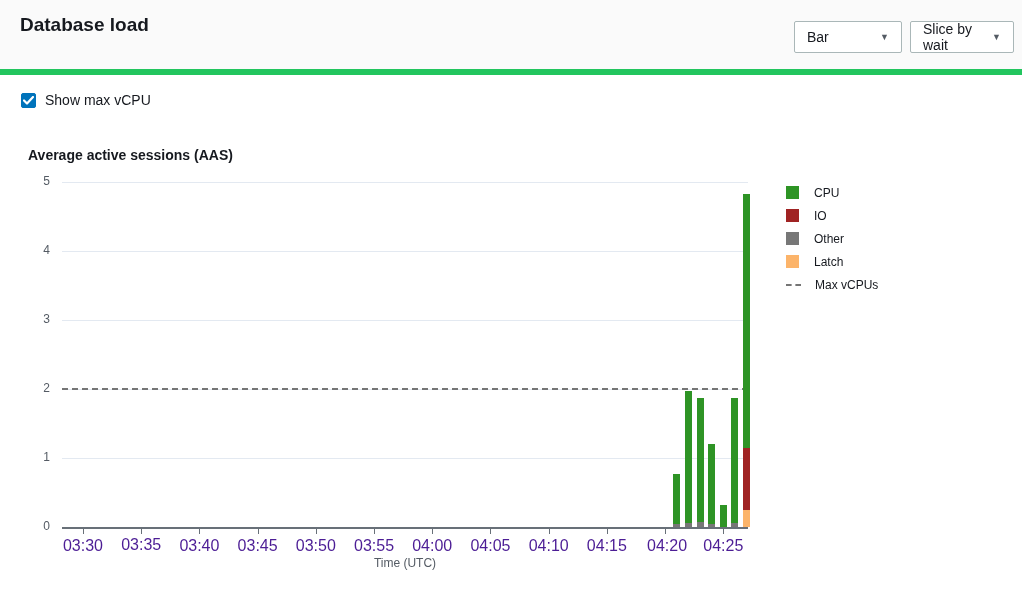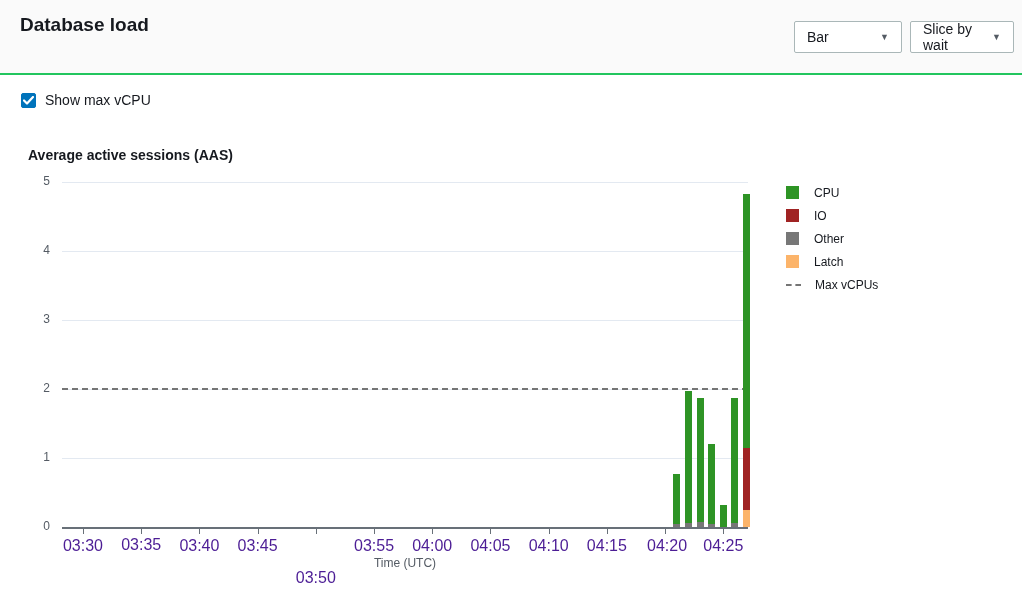--- a/index.html
+++ b/index.html
@@ -1,21 +1,21 @@
 <!DOCTYPE html>
 <html><head>
 <meta charset="utf-8">
 <style>
   * { box-sizing: border-box; margin: 0; padding: 0; }
   body { background: #ffffff; font-family: "Liberation Sans", "DejaVu Sans", sans-serif; }
   .page { position: relative; width: 1022px; height: 609px; background: #fff; overflow: hidden; }
 
   
   .hdr { position: absolute; left: 0; top: 0; width: 1022px; height: 75px;
-         background: #fafafa; border-bottom: 2px solid #22c55e; }
+         background: #fafafa; border-bottom: 6px solid #22c55e; }
   .hdr-title { position: absolute; left: 20px; top: 14px; font-size: 19px; font-weight: bold; color: #16191f; }
   .hdr-sub { position: absolute; left: 20px; top: 42px; font-size: 12.5px; color: #414750; }
 
   .controls { position: absolute; top: 21px; right: 8px; display: flex; gap: 8px; }
   .select { height: 32px; background: #fff; border: 1px solid #aab7b8; border-radius: 2px;
             display: flex; align-items: center; justify-content: space-between;
             padding: 4px 12px; font-size: 14px; color: #16191f; cursor: pointer; }
   .select.w1 { width: 108px; }
   .select.w2 { width: 104px; }
   .caret { font-size: 9px; color: #545b64; margin-left: 10px; }
@@ -114,21 +114,21 @@
     <div class="axisline" style="left: 62px; top: 526.5px; width: 686px;"></div>
     <div class="xtickmark" style="left: 83px; top: 528px;"></div>
     <div class="xticklabel" style="left: 61px; top: 537px;">03:30</div>
     <div class="xtickmark" style="left: 141.21px; top: 528px;"></div>
     <div class="xticklabel" style="left: 119.21px; top: 536px;">03:35</div>
     <div class="xtickmark" style="left: 199.42px; top: 528px;"></div>
     <div class="xticklabel" style="left: 177.42px; top: 537px;">03:40</div>
     <div class="xtickmark" style="left: 257.63px; top: 528px;"></div>
     <div class="xticklabel" style="left: 235.63px; top: 537px;">03:45</div>
     <div class="xtickmark" style="left: 315.84px; top: 528px;"></div>
-    <div class="xticklabel" style="left: 293.84px; top: 537px; margin-top: 32px;">03:50</div>
+    <div class="xticklabel" style="left: 293.84px; top: 537px;">03:50</div>
     <div class="xtickmark" style="left: 374.05px; top: 528px;"></div>
     <div class="xticklabel" style="left: 352.05px; top: 537px;">03:55</div>
     <div class="xtickmark" style="left: 432.26px; top: 528px;"></div>
     <div class="xticklabel" style="left: 410.26px; top: 537px;">04:00</div>
     <div class="xtickmark" style="left: 490.47px; top: 528px;"></div>
     <div class="xticklabel" style="left: 468.47px; top: 537px;">04:05</div>
     <div class="xtickmark" style="left: 548.68px; top: 528px;"></div>
     <div class="xticklabel" style="left: 526.68px; top: 537px;">04:10</div>
     <div class="xtickmark" style="left: 606.89px; top: 528px;"></div>
     <div class="xticklabel" style="left: 584.89px; top: 537px;">04:15</div>

